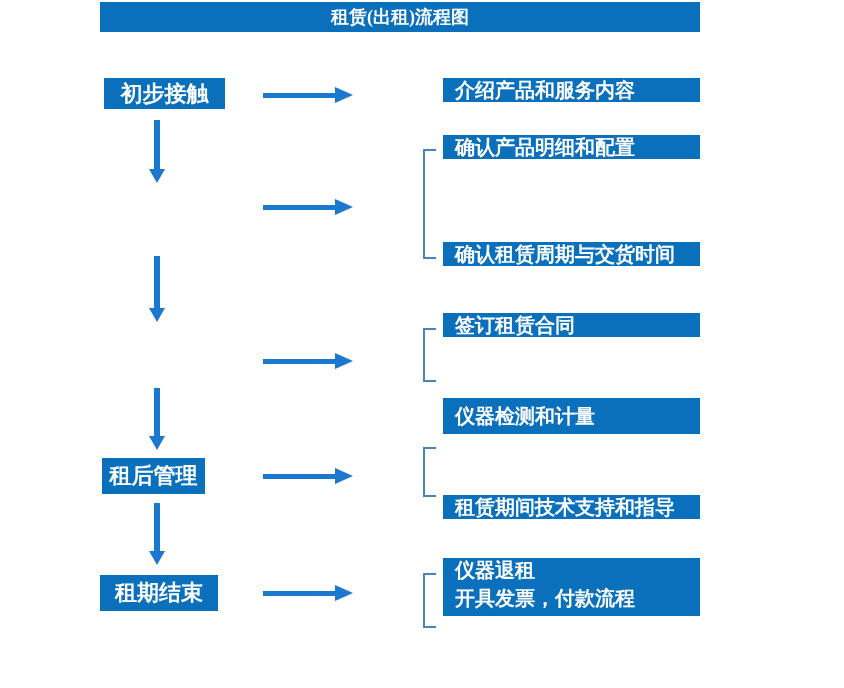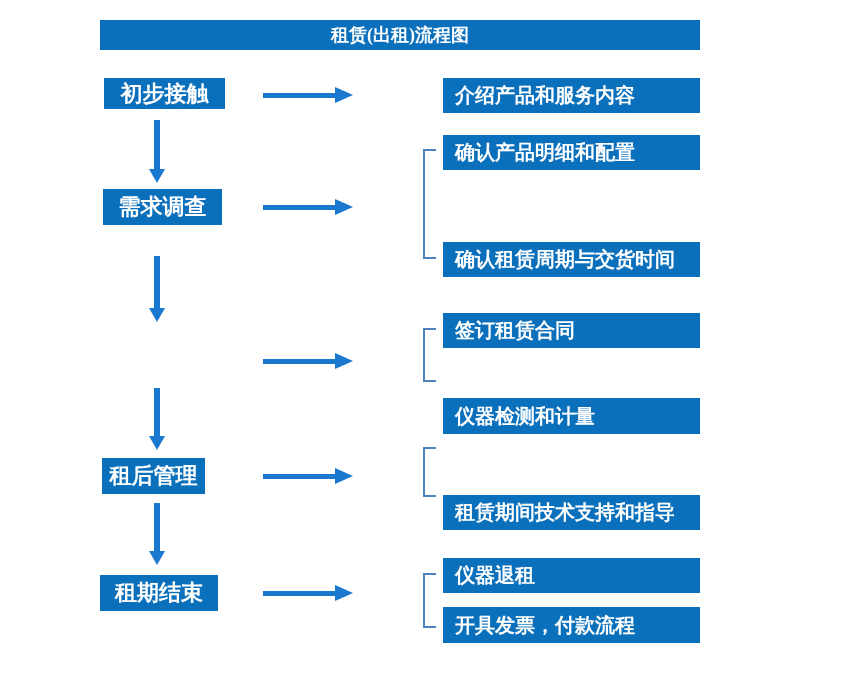--- a/index.html
+++ b/index.html
@@ -11,31 +11,31 @@
   }
   html,body{margin:0;padding:0;background:var(--bg);}
   .canvas{
     position:relative;
     width:844px;height:688px;
     background:var(--bg);
     overflow:hidden;
     font-family:"Liberation Serif","DejaVu Serif",serif;
   }
   .titlebar{
-    position:absolute;left:100px;top:20px;width:600px;height:30px;
+    position:absolute;left:100px;top:2px;width:600px;height:30px;
     background:var(--box);color:var(--text);
     font-size:18px;font-weight:bold;line-height:30px;text-align:center;
   }
   .stepbox{
     position:absolute;height:36px;background:var(--box);color:var(--text);
     font-size:22px;font-weight:bold;display:flex;align-items:center;justify-content:center;
     white-space:nowrap;
   }
   .detailbox{
-    position:absolute;left:443px;width:257px;height:35px;background:var(--box);color:var(--text);
+    position:absolute;left:443px;width:257px;height:24px;background:var(--box);color:var(--text);
     font-size:20px;font-weight:bold;display:flex;align-items:center;
     padding-left:12px;box-sizing:border-box;white-space:nowrap;
   }
   
   .harrow{position:absolute;left:263px;width:90px;height:16px;}
   .harrow .shaft{position:absolute;left:0;top:5.5px;width:72px;height:5px;background:var(--arrow);}
   .harrow .head{
     position:absolute;left:72px;top:0;width:0;height:0;
     border-left:18px solid var(--arrow);
     border-top:8px solid transparent;border-bottom:8px solid transparent;
@@ -57,36 +57,35 @@
   .bracket::after{bottom:0;}
 </style>
 </head>
 <body>
 
 <div class="canvas">
 
   <div class="titlebar">租赁(出租)流程图</div>
 
   <div class="stepbox" style="left:104px;top:78px;width:121px;height:31px;">初步接触</div>
-  <div class="stepbox" style="left:103px;top:189px;width:119px;">需求调查</div>
   <div class="stepbox" style="left:102px;top:458px;width:103px;">租后管理</div>
   <div class="stepbox" style="left:100px;top:575px;width:118px;">租期结束</div>
 
   <div class="detailbox" style="top:78px;">介绍产品和服务内容</div>
 
   <div class="detailbox" style="top:135px;">确认产品明细和配置</div>
   <div class="detailbox" style="top:242px;padding-left:12px;">确认租赁周期与交货时间</div>
 
   <div class="detailbox" style="top:313px;">签订租赁合同</div>
   <div class="detailbox" style="top:362px;height:36px;margin-top:36px;">仪器检测和计量</div>
 
   <div class="detailbox" style="top:495px;">租赁期间技术支持和指导</div>
 
   <div class="detailbox" style="top:558px;">仪器退租</div>
-  <div class="detailbox" style="top:607px;height:36px;">开具发票，付款流程</div>
+  <div class="detailbox" style="top:580px;height:36px;">开具发票，付款流程</div>
 
   <div class="harrow" style="top:87px;">
       <div class="shaft"></div>
       <div class="head"></div>
     </div>
   <div class="harrow" style="top:199px;">
       <div class="shaft"></div>
       <div class="head"></div>
     </div>
   <div class="harrow" style="top:353px;">

